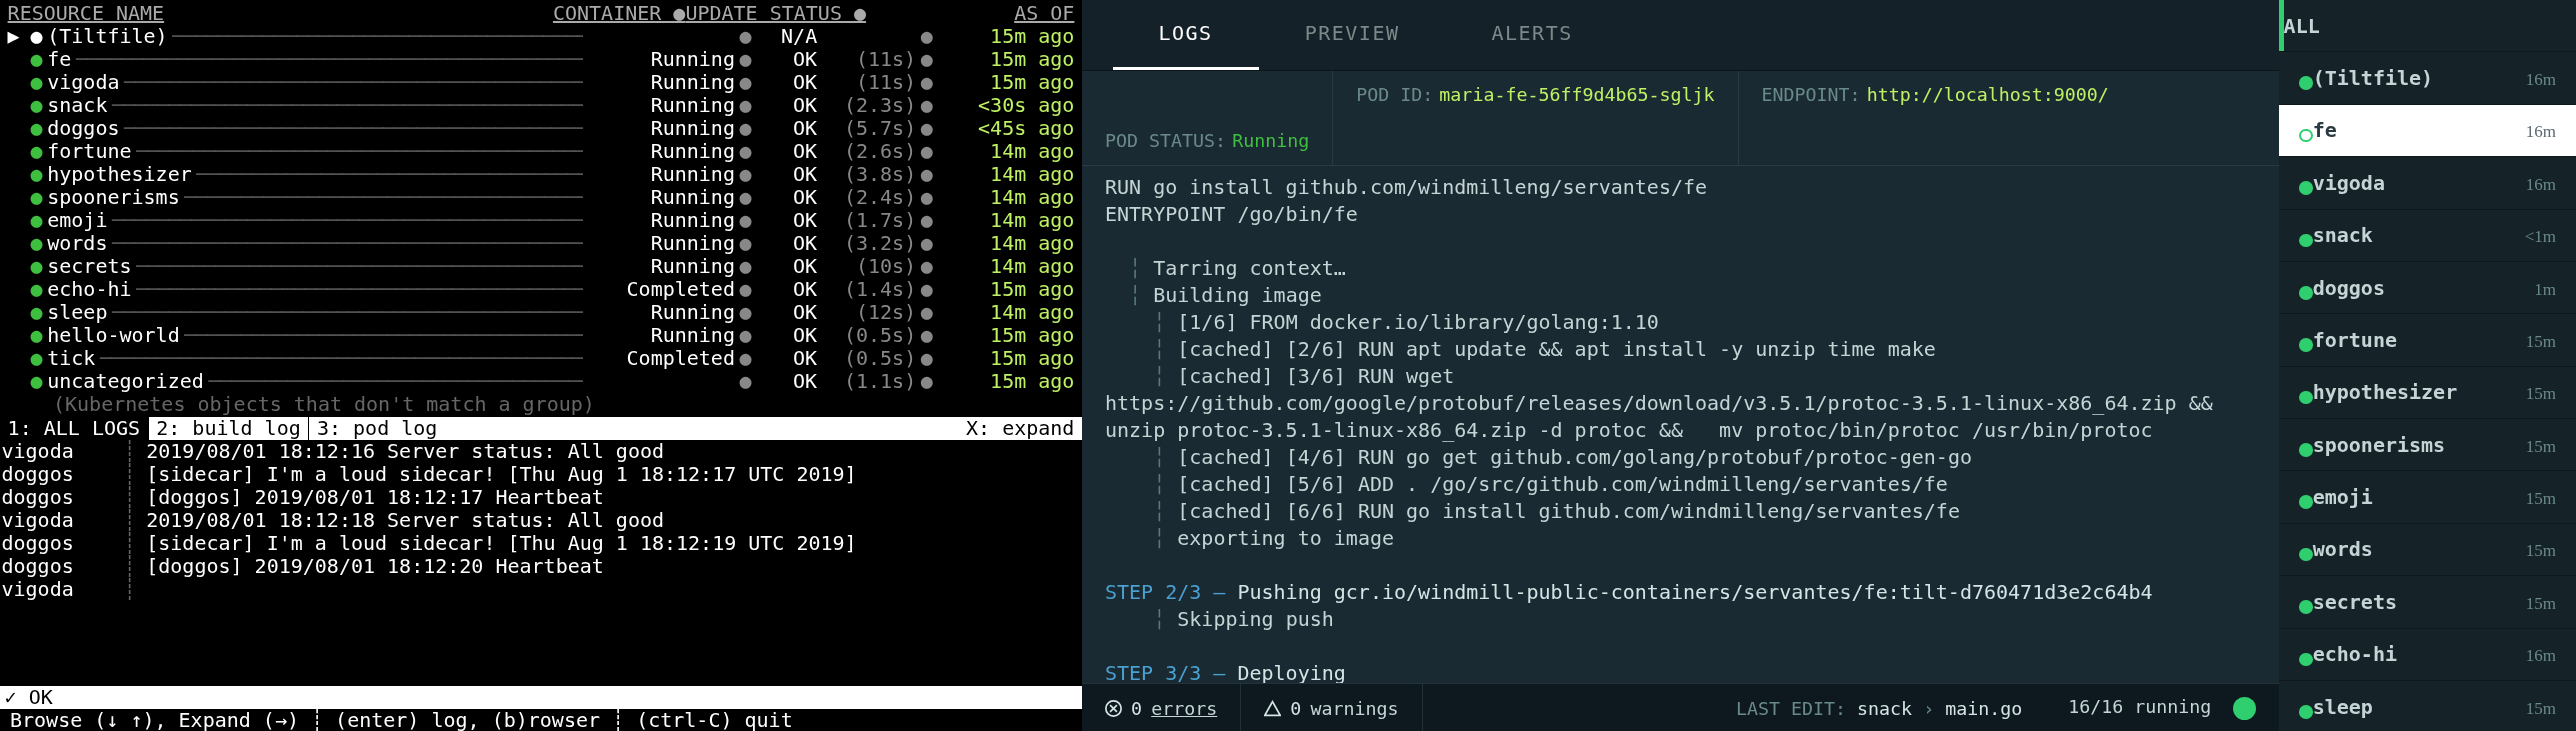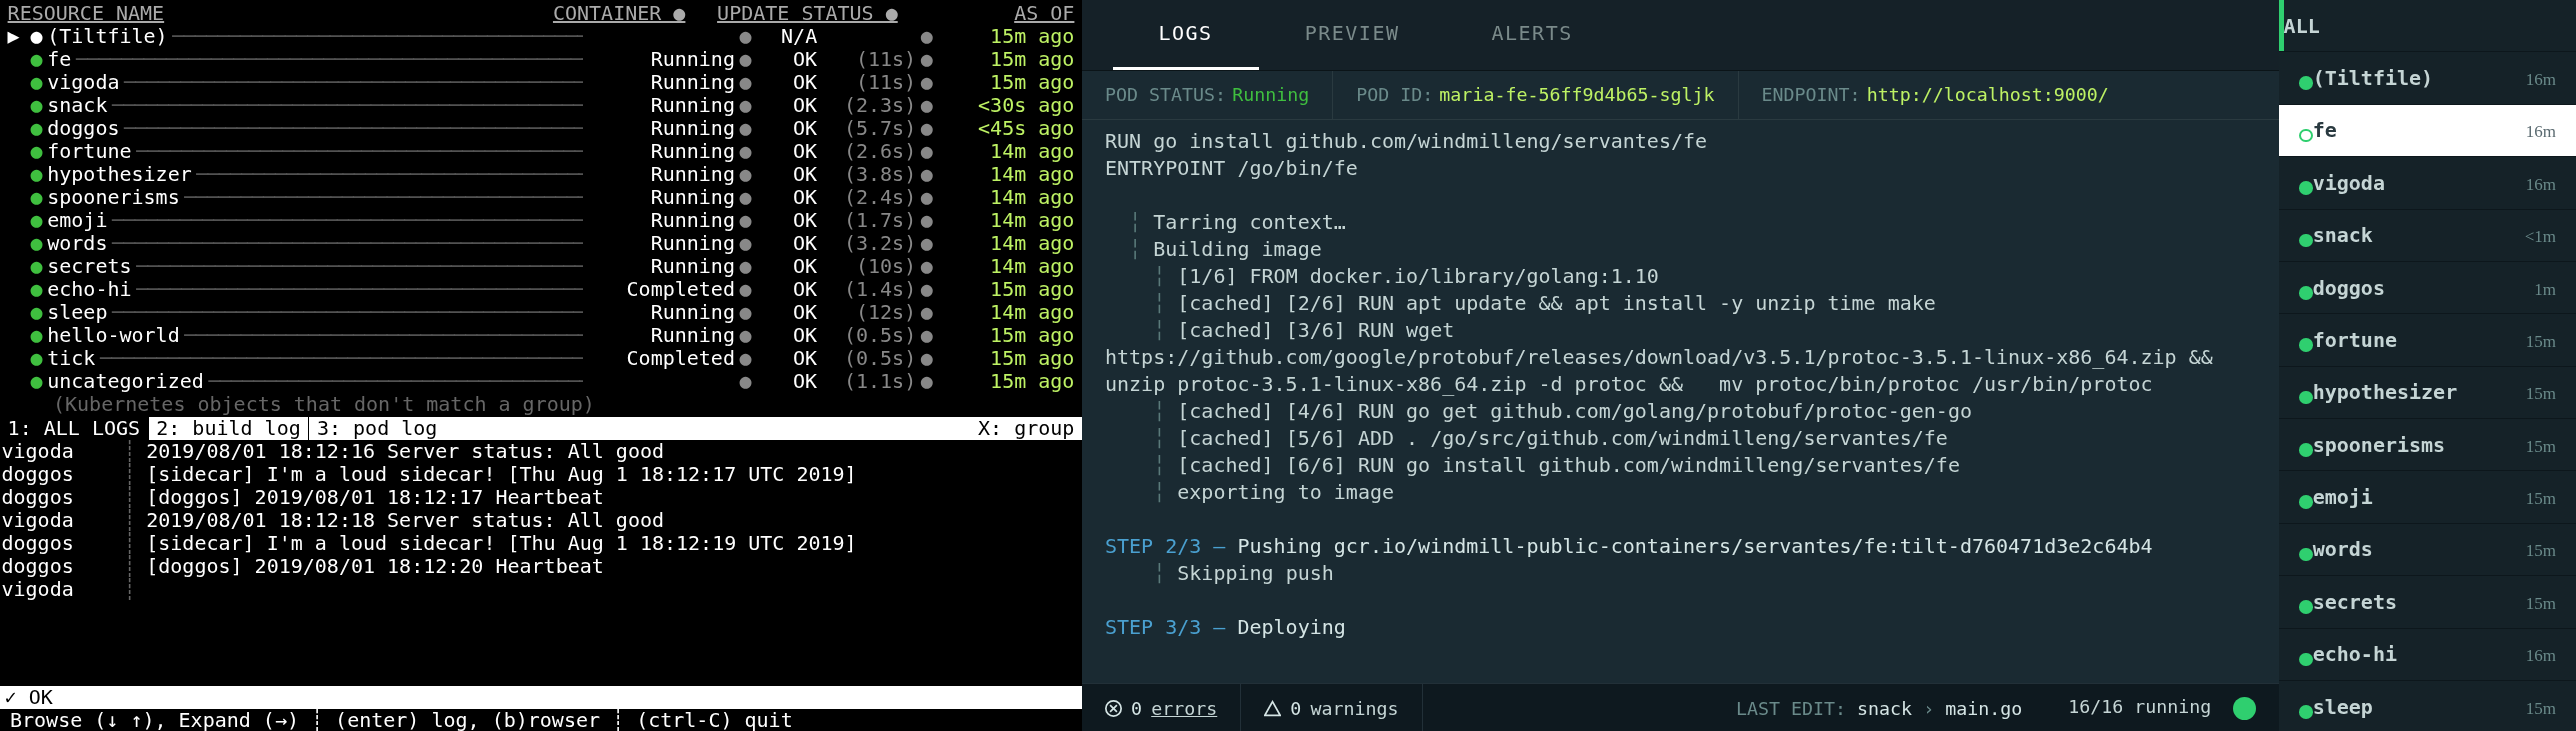--- a/index.html
+++ b/index.html
@@ -12,21 +12,21 @@
   height: 732px;
   display: flex;
   overflow: hidden;
 }
 .left-panel { width: 1082px; height: 100%; background: #000; display: flex; flex-direction: column; font-size: 20px; line-height: 1.15; border-radius: 26px; }
 .right-panel { flex: 1; height: 100%; background: #1a2a32; display: flex; }
 
 .lp-header { display: flex; padding: 1.5px 7.6px 0 7.6px; color: #aaa; text-decoration: underline; }
 .lp-header .h-name { flex: 1; }
 .lp-header .h-cont { width: 160px; text-align: right; }
-.lp-header .h-upd  { width: 244px; text-align: center; }
+.lp-header .h-upd  { width: 244px; text-align: left; }
 .lp-header .h-asof { width: 145px; text-align: right; }
 .lp-rows { flex-shrink: 0; }
 .lp-row { display: flex; align-items: center; padding: 0 7.6px; white-space: nowrap; }
 .lp-row .marker { width: 23px; color: #fff; }
 .lp-row .dot { color: #3fbf3f; padding-right: 4.6px; }
 .lp-row .dot.white { color: #fff; }
 .lp-row .name { color: #fff; }
 .lp-row .dash { flex: 1; color: #555; overflow: hidden; letter-spacing: -0.8px; padding: 0 4.6px; }
 .lp-row .cont { color: #fff; width: 152px; text-align: right; }
 .lp-row .bullet { color: #888; padding: 0 4.6px;}
@@ -46,21 +46,21 @@
 .lp-log-line .msg { color: #fff; }
 .lp-status { background: #fff; color: #000; padding: 0 4.6px; }
 .lp-footer { color: #fff; text-align: left; padding: 0 10px; }
 
 .rp-main { flex: 1; display: flex; flex-direction: column; color: #c5d5d5; font-size: 20px; }
 .rp-tabs { display: flex; background: #152128; padding: 0 30.5px; border-bottom: 0.8px solid #0b1418; }
 .rp-tab { padding: 21.3px 46px; color: #7a8a8a; letter-spacing: 1.5px; }
 .rp-tab.active { color: #fff; border-bottom: 3px solid #fff; }
 .rp-info { display: flex; border-bottom: 0.8px solid #2a3a40; font-size: 18.3px; }
 .rp-info .kv { padding: 13.7px 23px; border-left: 0.8px solid #2a3a40; white-space: nowrap;}
-.rp-info .kv:first-child { border-left: none; }
+.rp-info .kv:first-child { border-left: none; margin-top: 46px; }
 .rp-info .k { color: #6a8a8a; padding-right: 6.1px; }
 .rp-info .v { color: #bef264; }
 .rp-info .v.green { color: #3fbf3f; }
 .rp-log { flex:1; padding: 7.6px 23px 0 23px; font-size: 20px; line-height: 1.35; white-space: pre-wrap; color: #c5d5d5; overflow:hidden;}
 .rp-log .pipe { color: #5a7a7a; }
 .rp-log .step-l { color: #4aa0d0; }
 .rp-log .step-t { color: #d5e5e5; }
 .rp-bottom { display:flex; align-items:center; background: #0e191f; border-top: 0.8px solid #223038; height: 49px; font-size: 18.3px;}
 .rp-bottom .seg { display:flex; align-items:center; padding: 0 23px; gap: 9.1px; height:100%; border-right: 0.8px solid #223038;}
 .rp-bottom .bicon { width: 17px; height: 17px; display:inline-block; }
@@ -285,21 +285,21 @@
         <span class="bullet">●</span>
         <span class="asof">15m ago</span>
       </div>
     </div>
   <div class="lp-note">(Kubernetes objects that don't match a group)</div>
   <div class="lp-tabs">
     <span class="lp-tab active">1: ALL LOGS</span>
     <span class="lp-tab">2: build log</span>
     <span class="lp-tab">3: pod log</span>
     <span class="lp-tab-spacer"></span>
-    <span class="lp-tab">X: group</span>
+    <span class="lp-tab">X: expand</span>
   </div>
   <div class="lp-logs" id="lp-logs">
       <div class="lp-log-line">
         <span class="src">vigoda</span>
         <span class="bar">┊</span>
         <span class="msg">2019/08/01 18:12:16 Server status: All good</span>
       </div>
       <div class="lp-log-line">
         <span class="src">doggos</span>
         <span class="bar">┊</span>

